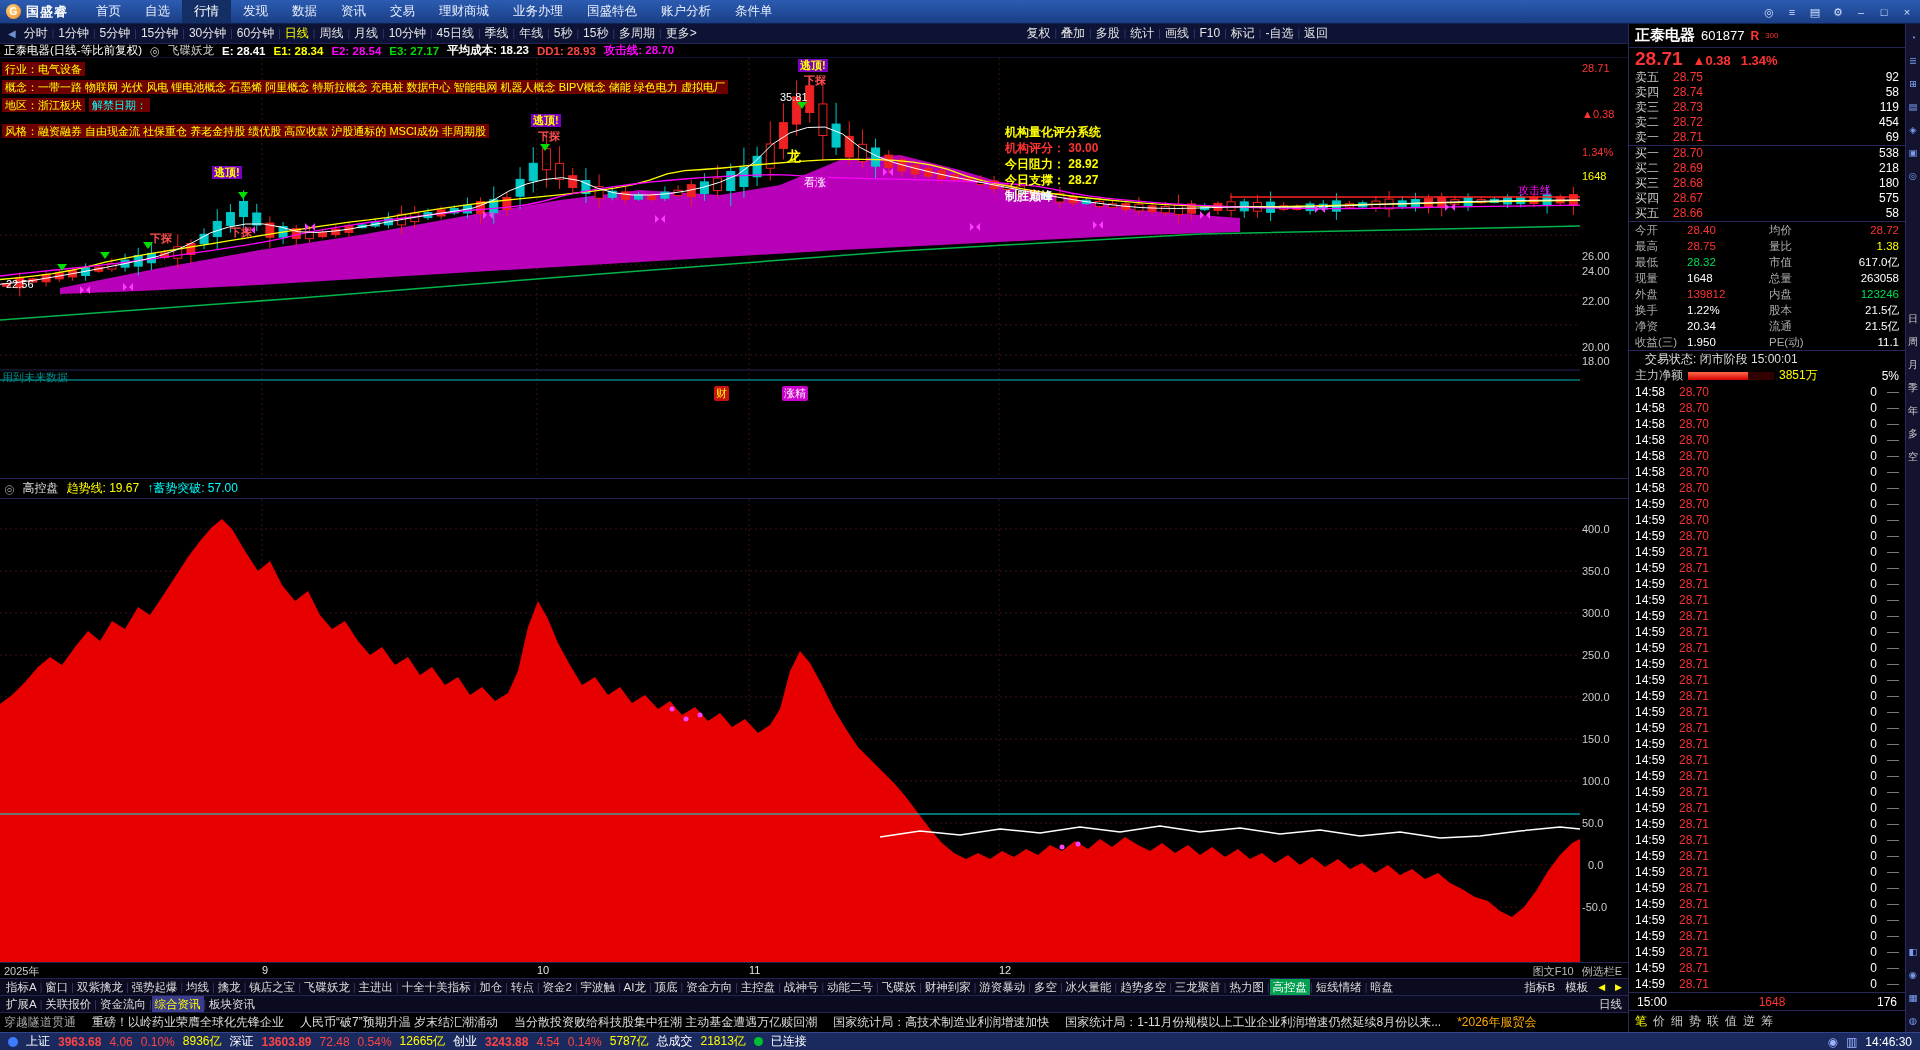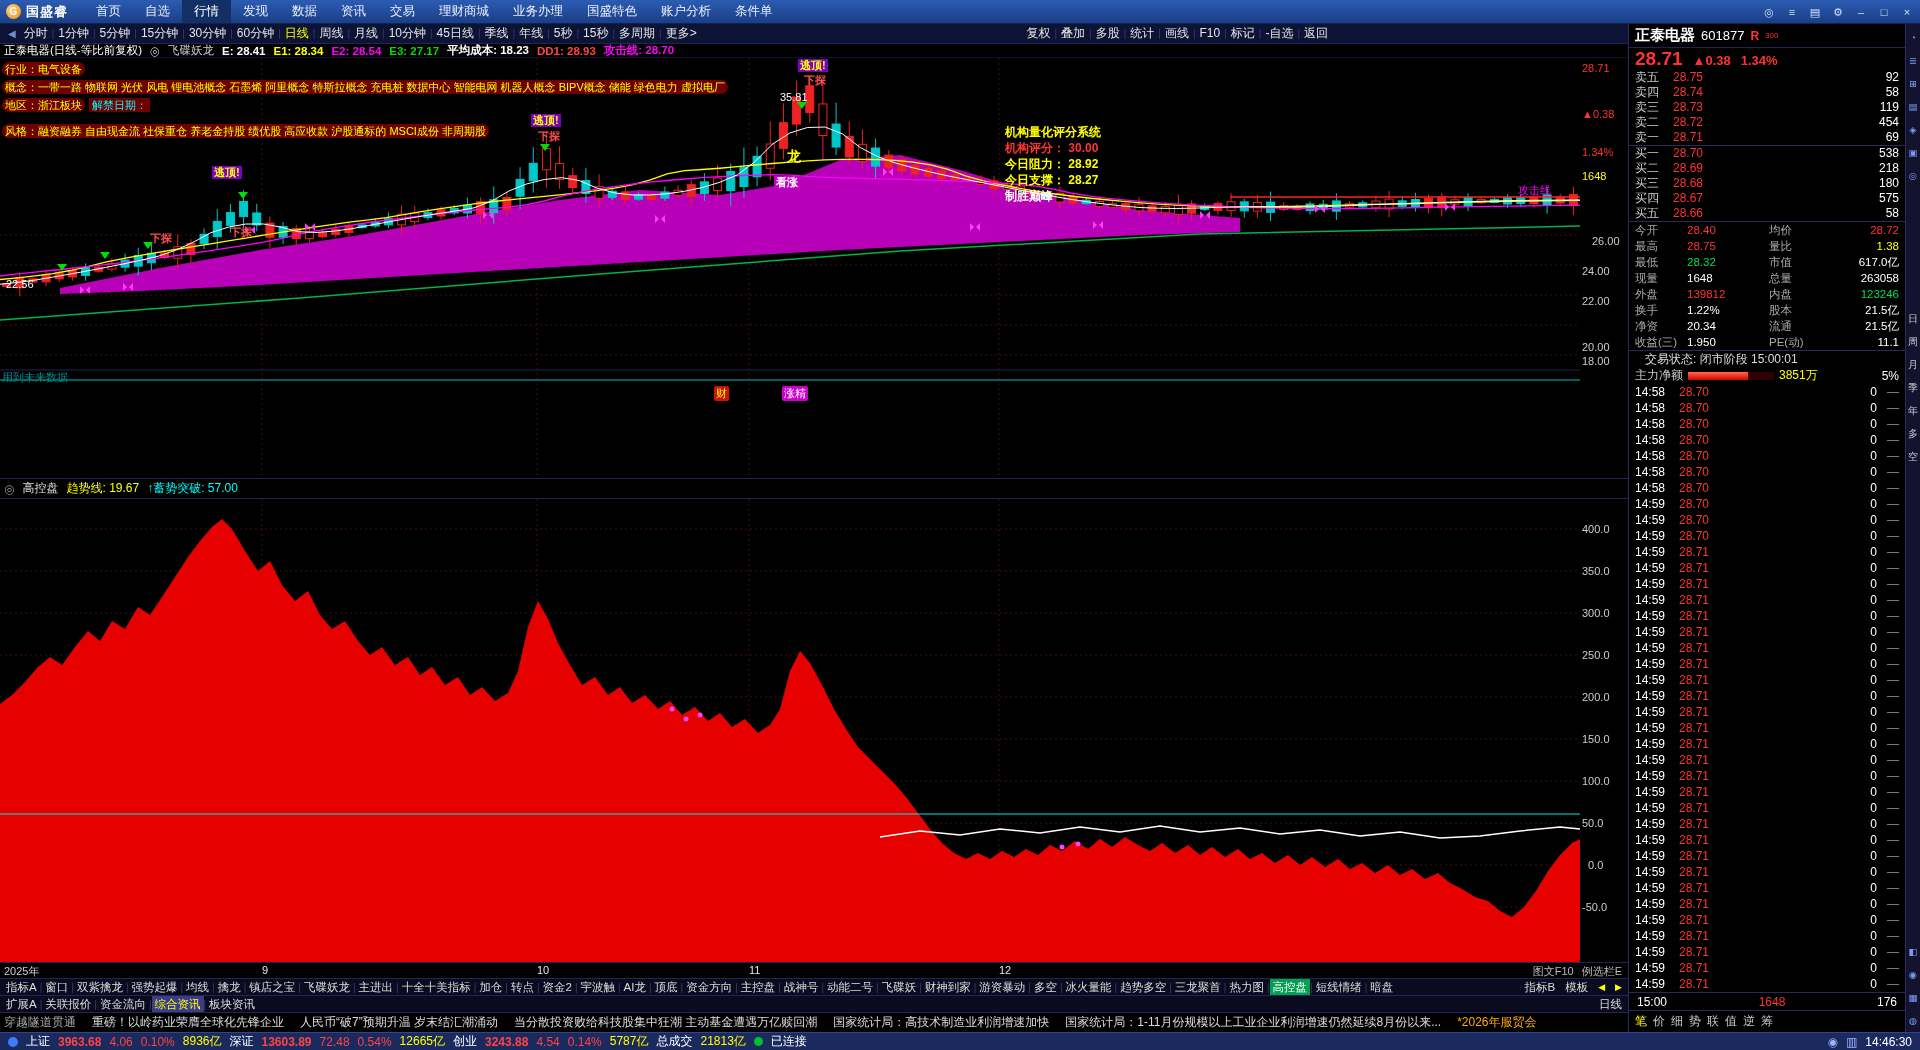--- a/index.html
+++ b/index.html
@@ -39,21 +39,21 @@
 .axis-label{position:absolute;left:1582px;width:44px;text-align:left;font-size:11px;line-height:12px;}
 .anno{position:absolute;font-size:11px;line-height:13px;white-space:nowrap;pointer-events:none;}
 .anno.taoding{color:#ffff00;background:#7a00c2;padding:0 2px;font-weight:bold;}
 .anno.xiatan{color:#ff4e4e;font-weight:bold;}
 .anno.long{color:#ffff00;font-size:14px;font-weight:bold;}
 .anno.kanzhang{color:#ffffff;background:#c400c4;padding:0 2px;}
 .anno.price{color:#ffffff;}
 .anno.gongji{color:#ff00ff;}
 .info-block{position:absolute;left:2px;top:4px;font-size:11px;line-height:12px;pointer-events:none;}
 .info-line{margin-bottom:4px;}
-.chipline{display:inline-block;background:rgba(130,0,0,.85);color:#ffff00;padding:1px 3px;border-radius:7px;}
+.chipline{display:inline-block;background:rgba(130,0,0,.85);color:#ffff00;padding:1px 3px;}
 .unlock{color:#00ffff;background:rgba(130,0,0,.85);padding:1px 3px;margin-left:4px;}
 .score-box{position:absolute;left:1005px;top:66px;font-size:12px;line-height:16px;font-weight:bold;}
 .sub-warning{position:absolute;left:2px;top:312px;color:#008b8b;font-size:11px;}
 .sub-chip{position:absolute;top:328px;font-size:11px;padding:0 2px;border-radius:2px;}
 
 .xaxis-row{position:relative;height:16px;background:#000;border-top:1px solid #222255;font-size:11px;}
 .xaxis-left{position:absolute;left:4px;top:1px;color:#cccccc;}
 .xaxis-tick{position:absolute;top:1px;color:#e5e5e5;}
 .xaxis-right{position:absolute;right:6px;top:1px;display:flex;gap:8px;color:#bbbbbb;}
 .tabsrow{height:17px;background:#0b0b20;display:flex;align-items:center;padding:0 3px;font-size:11.5px;white-space:nowrap;border-top:1px solid #232355;}
@@ -487,36 +487,36 @@
             <path d="M1315 147 L1319 151 L1315 155 Z M1325 147 L1321 151 L1325 155 Z" fill="#ff3bff"></path>
             <path d="M1445 145 L1449 149 L1445 153 Z M1455 145 L1451 149 L1455 153 Z" fill="#ff3bff"></path>
             <line x1="0" y1="312" x2="1580" y2="312" stroke="#222255"></line>
             <line x1="0" y1="322" x2="1580" y2="322" stroke="#00bbbb" stroke-width="1"></line>
           </svg>
         <div id="mainAxis">
             <div class="axis-label" style="top: 4px; color: rgb(255, 51, 51);">28.71</div>
             <div class="axis-label" style="top: 50px; color: rgb(255, 51, 51);">▲0.38</div>
             <div class="axis-label" style="top: 88px; color: rgb(255, 51, 51);">1.34%</div>
             <div class="axis-label" style="top: 112px; color: rgb(255, 255, 0);">1648</div>
-            <div class="axis-label" style="top: 177px; color: rgb(204, 204, 204); margin-left: 10px;">26.00</div>
+            <div class="axis-label" style="top: 192px; color: rgb(204, 204, 204);">26.00</div>
             <div class="axis-label" style="top: 207px; color: rgb(204, 204, 204);">24.00</div>
             <div class="axis-label" style="top: 237px; color: rgb(204, 204, 204);">22.00</div>
             <div class="axis-label" style="top: 283px; color: rgb(204, 204, 204);">20.00</div>
             <div class="axis-label" style="top: 297px; color: rgb(204, 204, 204);">18.00</div>
           </div>
         <div id="annoLayer">
             <div class="anno taoding" style="left: 212px; top: 108px;">逃顶!</div>
             <div class="anno xiatan" style="left: 150px; top: 174px;">下探</div>
             <div class="anno xiatan" style="left: 230px; top: 168px;">下探</div>
             <div class="anno taoding" style="left: 531px; top: 56px;">逃顶!</div>
             <div class="anno xiatan" style="left: 538px; top: 72px;">下探</div>
             <div class="anno taoding" style="left: 798px; top: 1px;">逃顶!</div>
             <div class="anno xiatan" style="left: 804px; top: 16px;">下探</div>
             <div class="anno long" style="left: 787px; top: 92px;">龙</div>
-            <div class="anno kanzhang" style="left: 774px; top: 118px; font-weight: bold;">看涨</div>
+            <div class="anno kanzhang" style="left: 802px; top: 118px;">看涨</div>
             <div class="anno price" style="left: 780px; top: 33px;">35.81</div>
             <div class="anno price" style="left: 6px; top: 220px;">22.56</div>
             <div class="anno gongji" style="left: 1518px; top: 126px;">攻击线</div>
           </div>
         <div class="info-block">
           <div class="info-line"><span class="chipline">行业：电气设备</span></div>
           <div class="info-line"><span class="chipline">概念：一带一路 物联网 光伏 风电 锂电池概念 石墨烯 阿里概念 特斯拉概念 充电桩 数据中心 智能电网 机器人概念 BIPV概念 储能 绿色电力 虚拟电厂</span></div>
           <div class="info-line"><span class="chipline">地区：浙江板块</span><span class="unlock">解禁日期：</span></div>
           <div class="info-line" style="margin-top:12px;"><span class="chipline">风格：融资融券 自由现金流 社保重仓 养老金持股 绩优股 高应收款 沪股通标的 MSCI成份 非周期股</span></div>
         </div>

